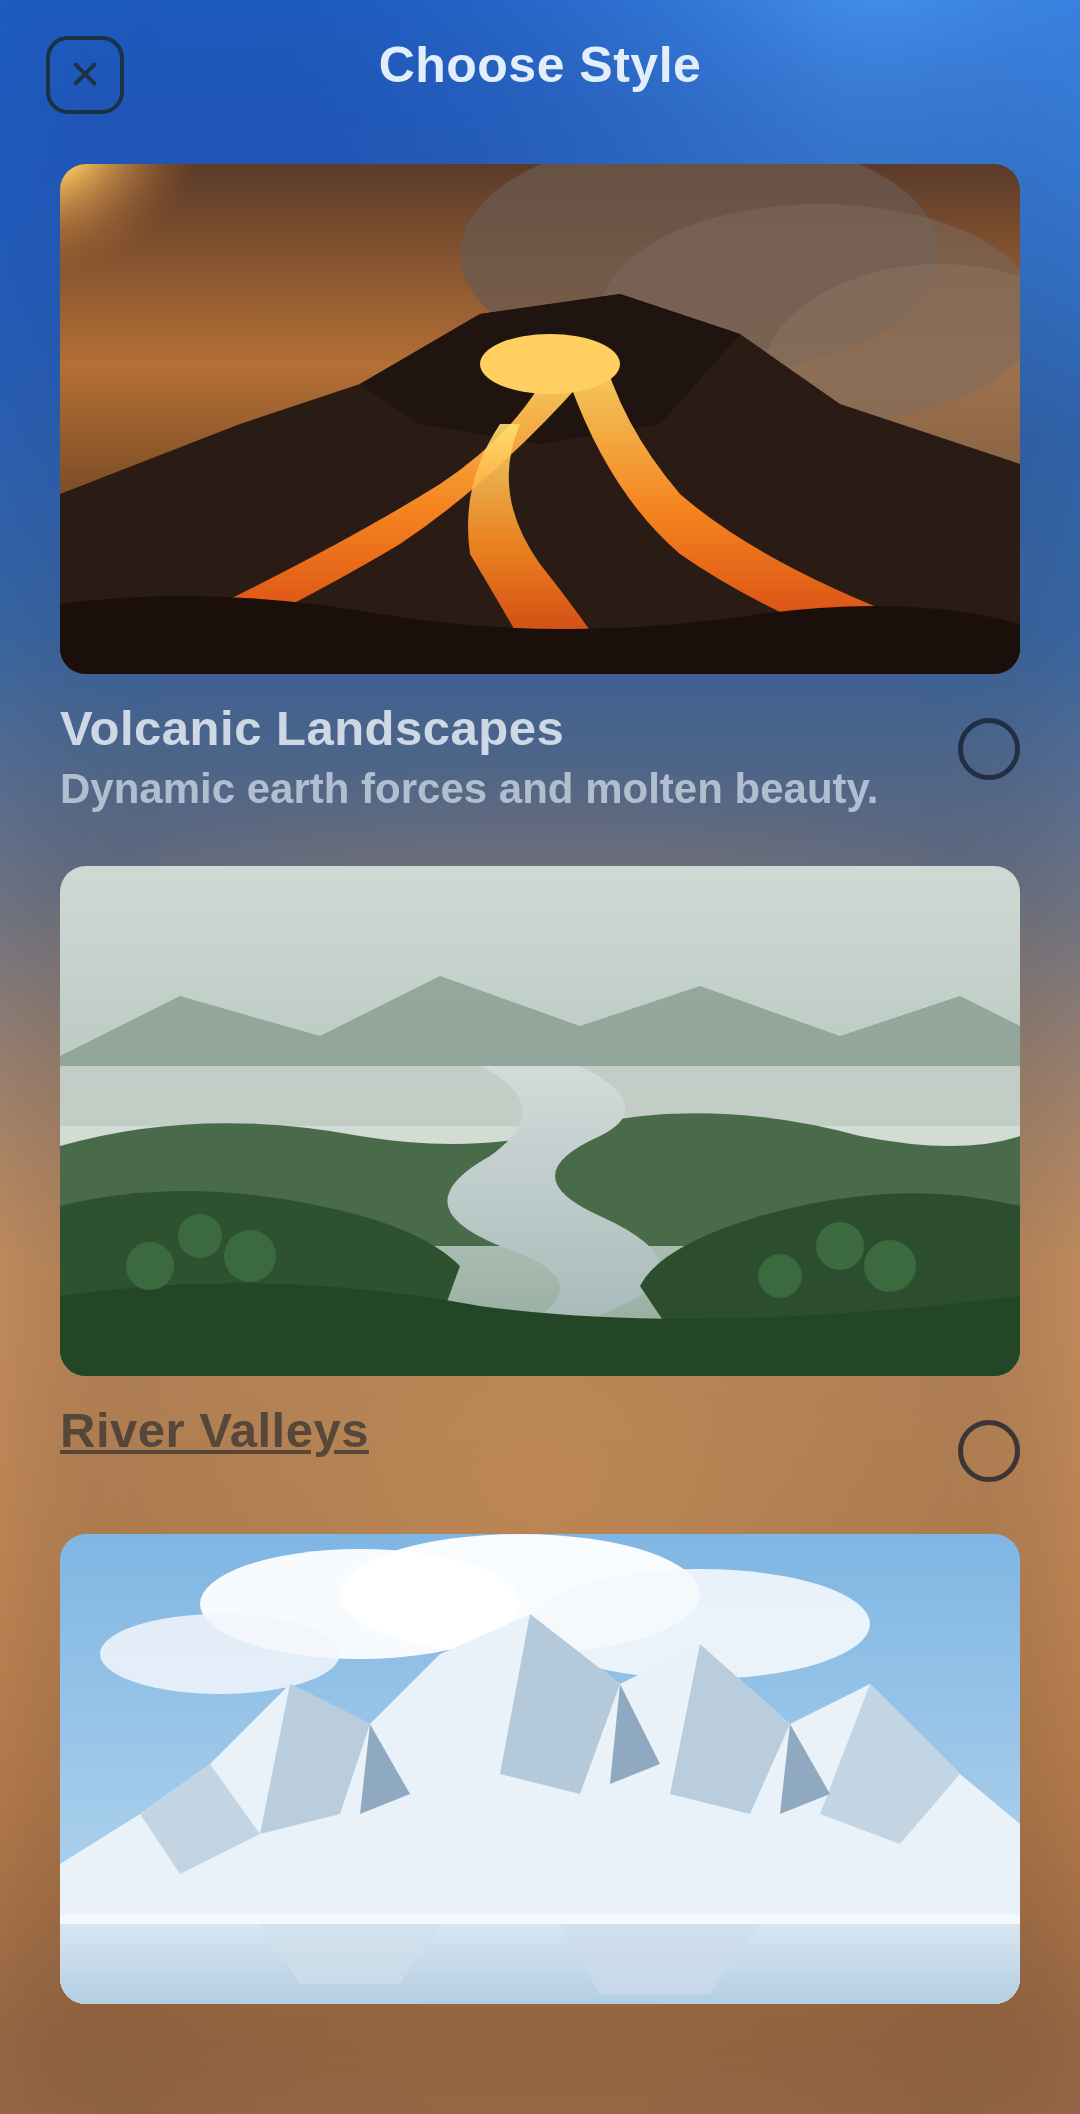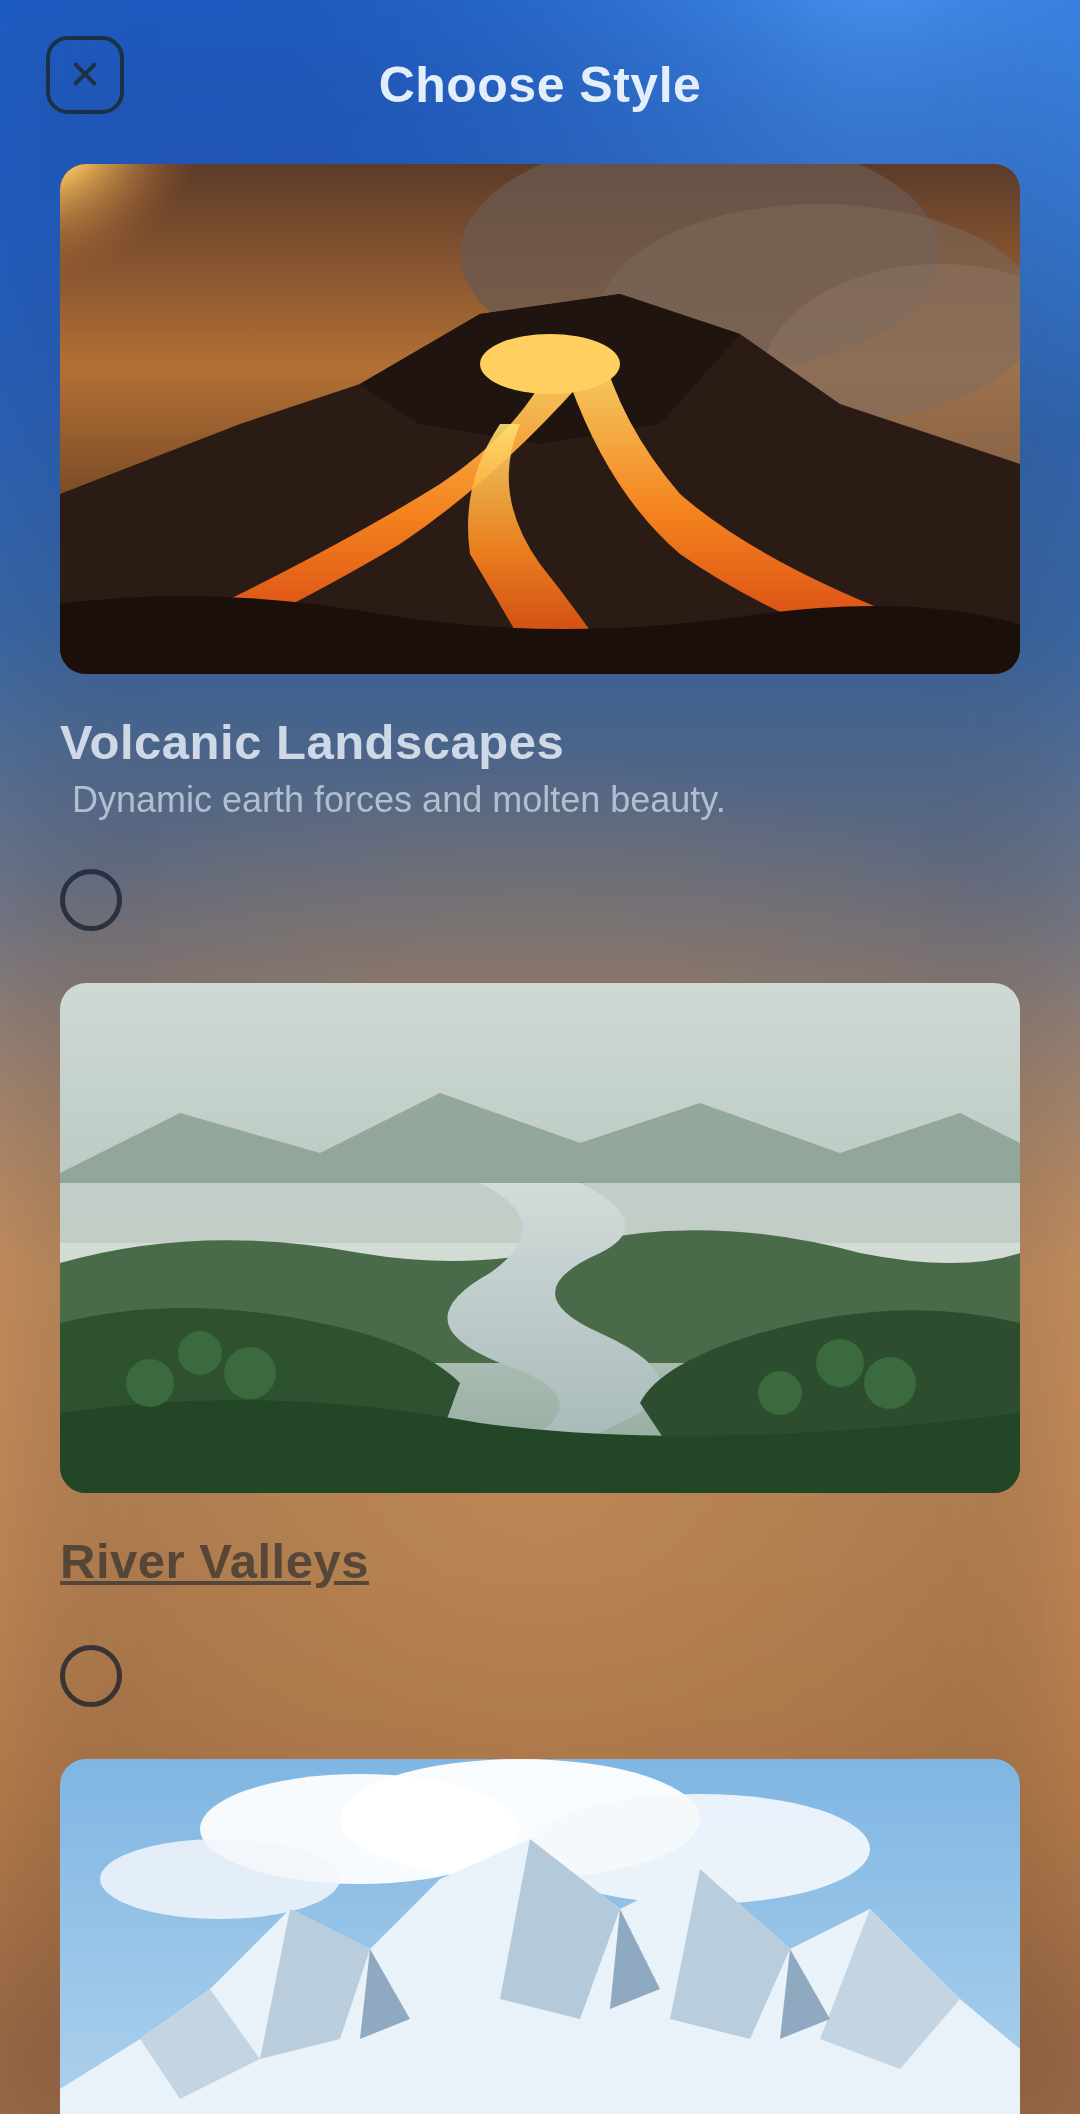--- a/index.html
+++ b/index.html
@@ -18,21 +18,21 @@
     body::after {
       content: "";
       position: absolute; inset: 0;
       background: linear-gradient(180deg, rgba(30,70,150,0.25) 0%, rgba(60,60,60,0.25) 50%, rgba(50,30,20,0.25) 100%);
       pointer-events: none;
       filter: blur(60px);
     }
     .header {
       padding: 36px 60px 20px 46px;
       display: flex;
-      align-items: flex-end;
+      align-items: flex-start;
       position: relative;
       z-index: 2;
     }
     .close-btn {
       width: 78px; height: 78px;
       border-radius: 22px;
       border: 4px solid #1b3243;
       background: transparent;
       display: flex; align-items: center; justify-content: center;
       cursor: pointer;
@@ -62,37 +62,35 @@
       width: 100%;
       height: 510px;
       border-radius: 26px;
       overflow: hidden;
       display: block;
     }
     .card-meta {
       display: flex;
       align-items: flex-start;
       gap: 30px;
-      padding: 40px 0 12px 0;
-      flex-direction: column;
+      padding: 26px 0 12px 0;
     }
     .card-text { flex: 1; }
     .card-title {
       font-size: 49px;
       font-weight: 800;
       color: rgba(230,236,245,0.85);
       margin-bottom: 8px;
       letter-spacing: 0.5px;
     }
     .card-sub {
-      font-size: 36px;
-      font-weight: 400;
+      font-size: 42px;
+      font-weight: 700;
       color: rgba(200,212,226,0.80);
       line-height: 1.2;
-      margin-left: 12px;
     }
     .radio {
       width: 62px; height: 62px;
       border-radius: 50%;
       border: 5px solid rgba(20,30,45,0.75);
       margin-top: 18px;
       flex-shrink: 0;
     }
     .card-sub.dark { color: rgba(70,60,52,0.78); }
     .card-title.dark { color: rgba(60,55,50,0.78); text-decoration: underline; }

